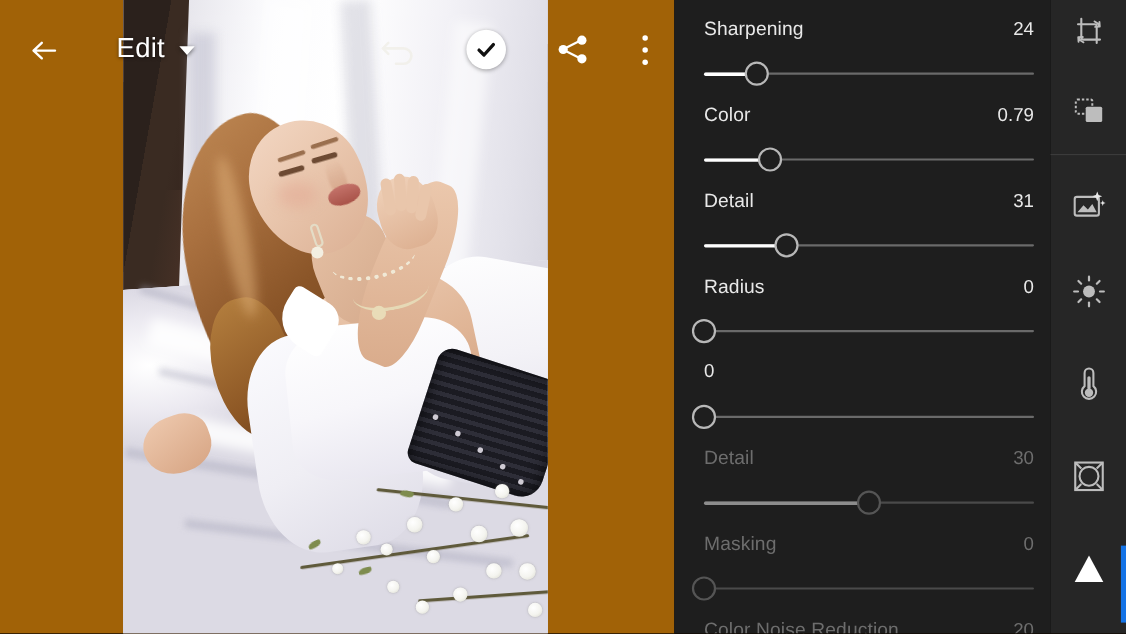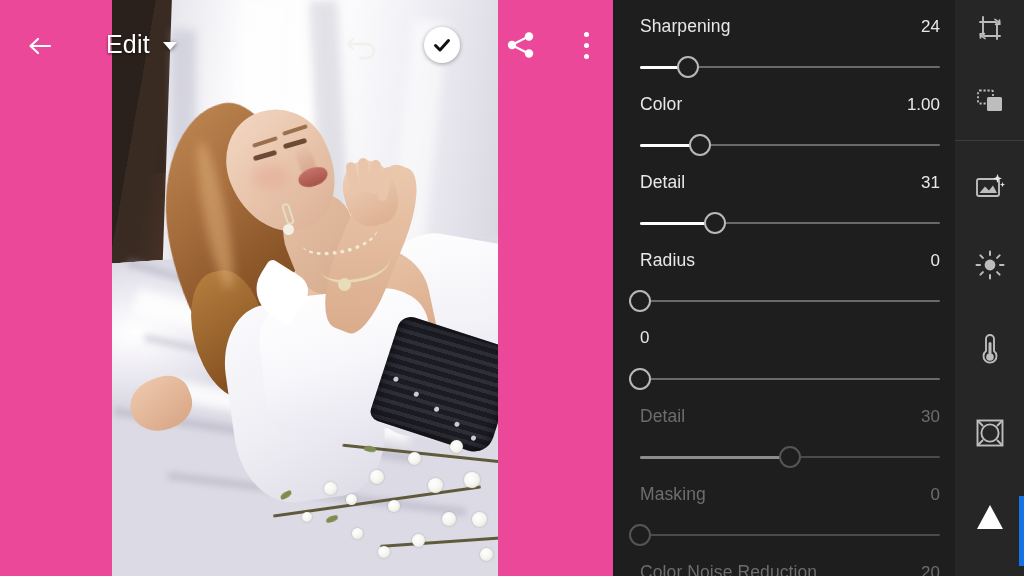--- a/index.html
+++ b/index.html
@@ -7,21 +7,21 @@
     width:1024px; height:576px; overflow:hidden;
     background:#000;
     font-family:"Liberation Sans", sans-serif;
     -webkit-font-smoothing:antialiased;
   }
   #app{ position:relative; width:1024px; height:576px; background:#000; }
 
   
   .photo-stage{
     position:absolute; left:0; top:0; width:613px; height:576px;
-    background:#ec4899; overflow:hidden;
+    background:#a16207; overflow:hidden;
   }
   .photo{
     position:absolute; left:112px; top:0; width:386px; height:576px;
     overflow:hidden; background:#d9d9de;
   }
   
   .bg-room{
     position:absolute; inset:0;
     background:
       linear-gradient(100deg,#2b211c 0 9%, #3a2b22 9% 14%, rgba(58,43,34,0) 22%),
@@ -379,21 +379,21 @@
       <div class="track-wrap">
         <div class="track"></div>
         <div class="fill" style="width:16%"></div>
         <div class="thumb" style="left:16%"></div>
       </div>
     </div>
 
     <div class="slider-row" style="top:94px">
       <div class="slider-head">
         <span class="slider-name">Color</span>
-        <span class="slider-val">1.00</span>
+        <span class="slider-val">0.79</span>
       </div>
       <div class="track-wrap">
         <div class="track"></div>
         <div class="fill" style="width:20%"></div>
         <div class="thumb" style="left:20%"></div>
       </div>
     </div>
 
     <div class="slider-row" style="top:172px">
       <div class="slider-head">

